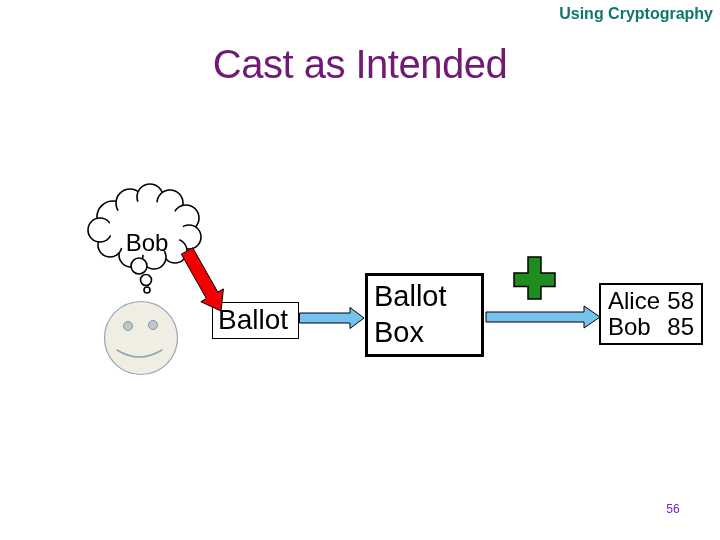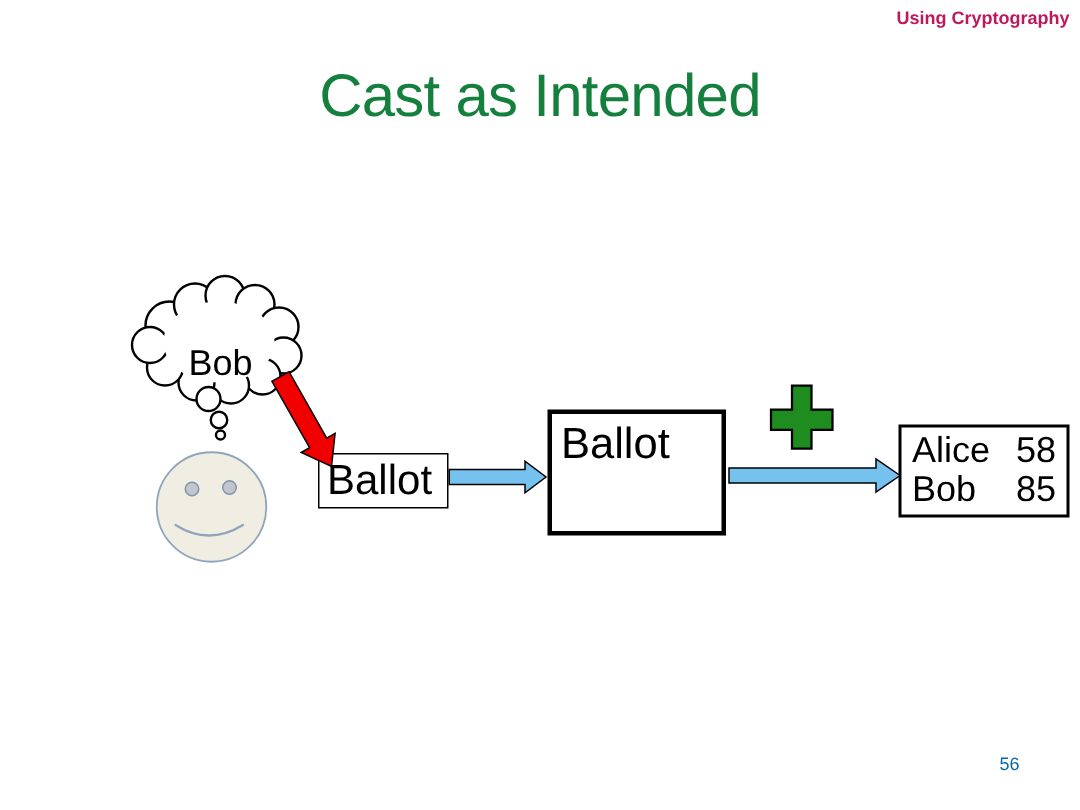--- a/index.html
+++ b/index.html
@@ -9,35 +9,35 @@
     background: #ffffff;
     font-family: "Liberation Sans", sans-serif;
     overflow: hidden;
     color: #000;
   }
   .slide * { box-sizing: border-box; }
 
   .header-label {
     position: absolute;
     top: 5px; right: 7px;
-    font-size: 12px;
+    font-size: 16px;
     font-weight: bold;
-    color: #be185d;
+    color: #0f766e;
     letter-spacing: 0px;
   }
   .page-title {
     position: absolute;
     top: 42px; left: 0;
     width: 100%;
     margin: 0;
     text-align: center;
     font-size: 40px;
     font-weight: 400;
     line-height: 44px;
-    color: #15803d;
+    color: #701a75;
     letter-spacing: -0.5px;
   }
 
   .shapes-layer {
     position: absolute;
     left: 0; top: 0;
     width: 720px; height: 540px;
     z-index: 2;
     pointer-events: none;
   }
@@ -58,21 +58,21 @@
   .ballot-box {
     left: 365px; top: 273px;
     width: 119px; height: 84px;
     border-width: 3px;
     font-size: 29px;
     line-height: 36px;
     padding: 2px 0 0 6px;
   }
   .tally-board {
     left: 599px; top: 283px;
-    width: 114px; height: 62px;
+    width: 104px; height: 62px;
     border-width: 2px;
     font-size: 24px;
     line-height: 26px;
     padding: 3px 7px 0 7px;
   }
   .tally-row { display: flex; justify-content: space-between; }
 
   .thought-label {
     position: absolute;
     left: 111px; top: 230px;
@@ -97,20 +97,21 @@
 <div class="slide">
 
   <div class="header-label">Using Cryptography</div>
 
   <h1 class="page-title">Cast as Intended</h1>
 
   <div class="box ballot-note">Ballot</div>
 
   <div class="box ballot-box">
     <div>Ballot</div>
+    <div>Box</div>
   </div>
 
   <div class="box tally-board">
     <div class="tally-row">
       <span>Alice</span>
       <span>58</span>
     </div>
     <div class="tally-row">
       <span>Bob</span>
       <span>85</span>
@@ -148,15 +149,15 @@
 
     <polygon stroke="#000000" stroke-width="1" points="299.5,313 350,313 350,307.5 364,318 350,328.5 350,323 299.5,323" fill="#76c2ef"></polygon>
 
     <path stroke="#000000" stroke-width="1.5" d="M528,257 L541,257 L541,273 L555,273 L555,286.5 L541,286.5 L541,299 L528,299 L528,286.5 L514,286.5 L514,273 L528,273 Z" fill="#1f8c1f"></path>
 
     <polygon stroke="#000000" stroke-width="1" points="486,312 584,312 584,306 600,317 584,328 584,322 486,322" fill="#76c2ef"></polygon>
   </svg>
 
   <div class="thought-label">Bob</div>
 
-  <div class="page-number" style="color: #0369a1;">56</div>
+  <div class="page-number" style="color: #6d28d9;">56</div>
 
 </div>
 
 </body></html>

